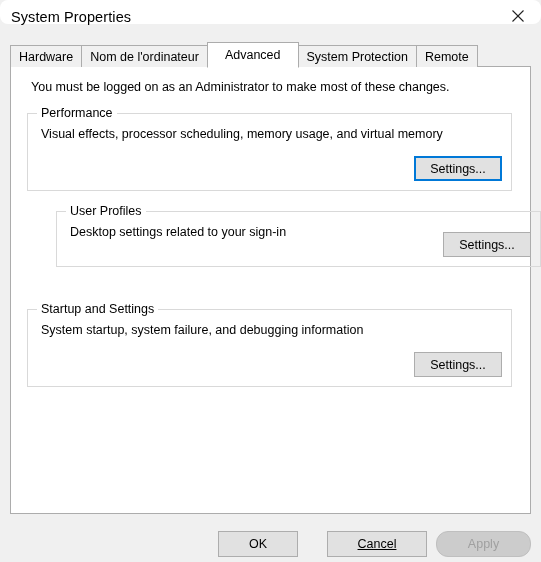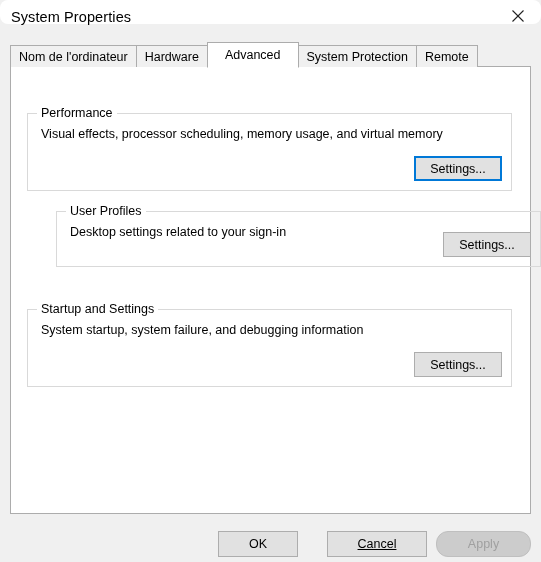--- a/index.html
+++ b/index.html
@@ -207,38 +207,39 @@
         <line x1="11.5" y1="0.5" x2="0.5" y2="11.5" stroke="#222222" stroke-width="1.1"></line>
       </svg>
     </span>
   </div>
 </div>
 
 <div id="dialog-body">
 
   <div id="tabstrip">
     <div class="tab">
+      <span>Hardware</span>
+    </div>
+    <div class="tab">
       <span>Nom de l'ordinateur</span>
-    </div>
-    <div class="tab">
-      <span>Hardware</span>
     </div>
     <div class="tab selected">
       <span>Advanced</span>
     </div>
     <div class="tab">
       <span>System Protection</span>
     </div>
     <div class="tab">
       <span>Remote</span>
     </div>
   </div>
 
   <div id="tab-panel">
 
+    <div class="admin-note">You must be logged on as an Administrator to make most of these changes.</div>
 
     <fieldset class="groupbox" id="group-performance">
       <div class="groupbox-label">Performance</div>
       <div class="group-desc">Visual effects, processor scheduling, memory usage, and virtual memory</div>
       <button class="btn group-btn focused">Settings...</button>
     </fieldset>
 
     <fieldset class="groupbox" id="group-userprofiles">
       <div class="groupbox-label">User Profiles</div>
       <div class="group-desc">Desktop settings related to your sign-in</div>

